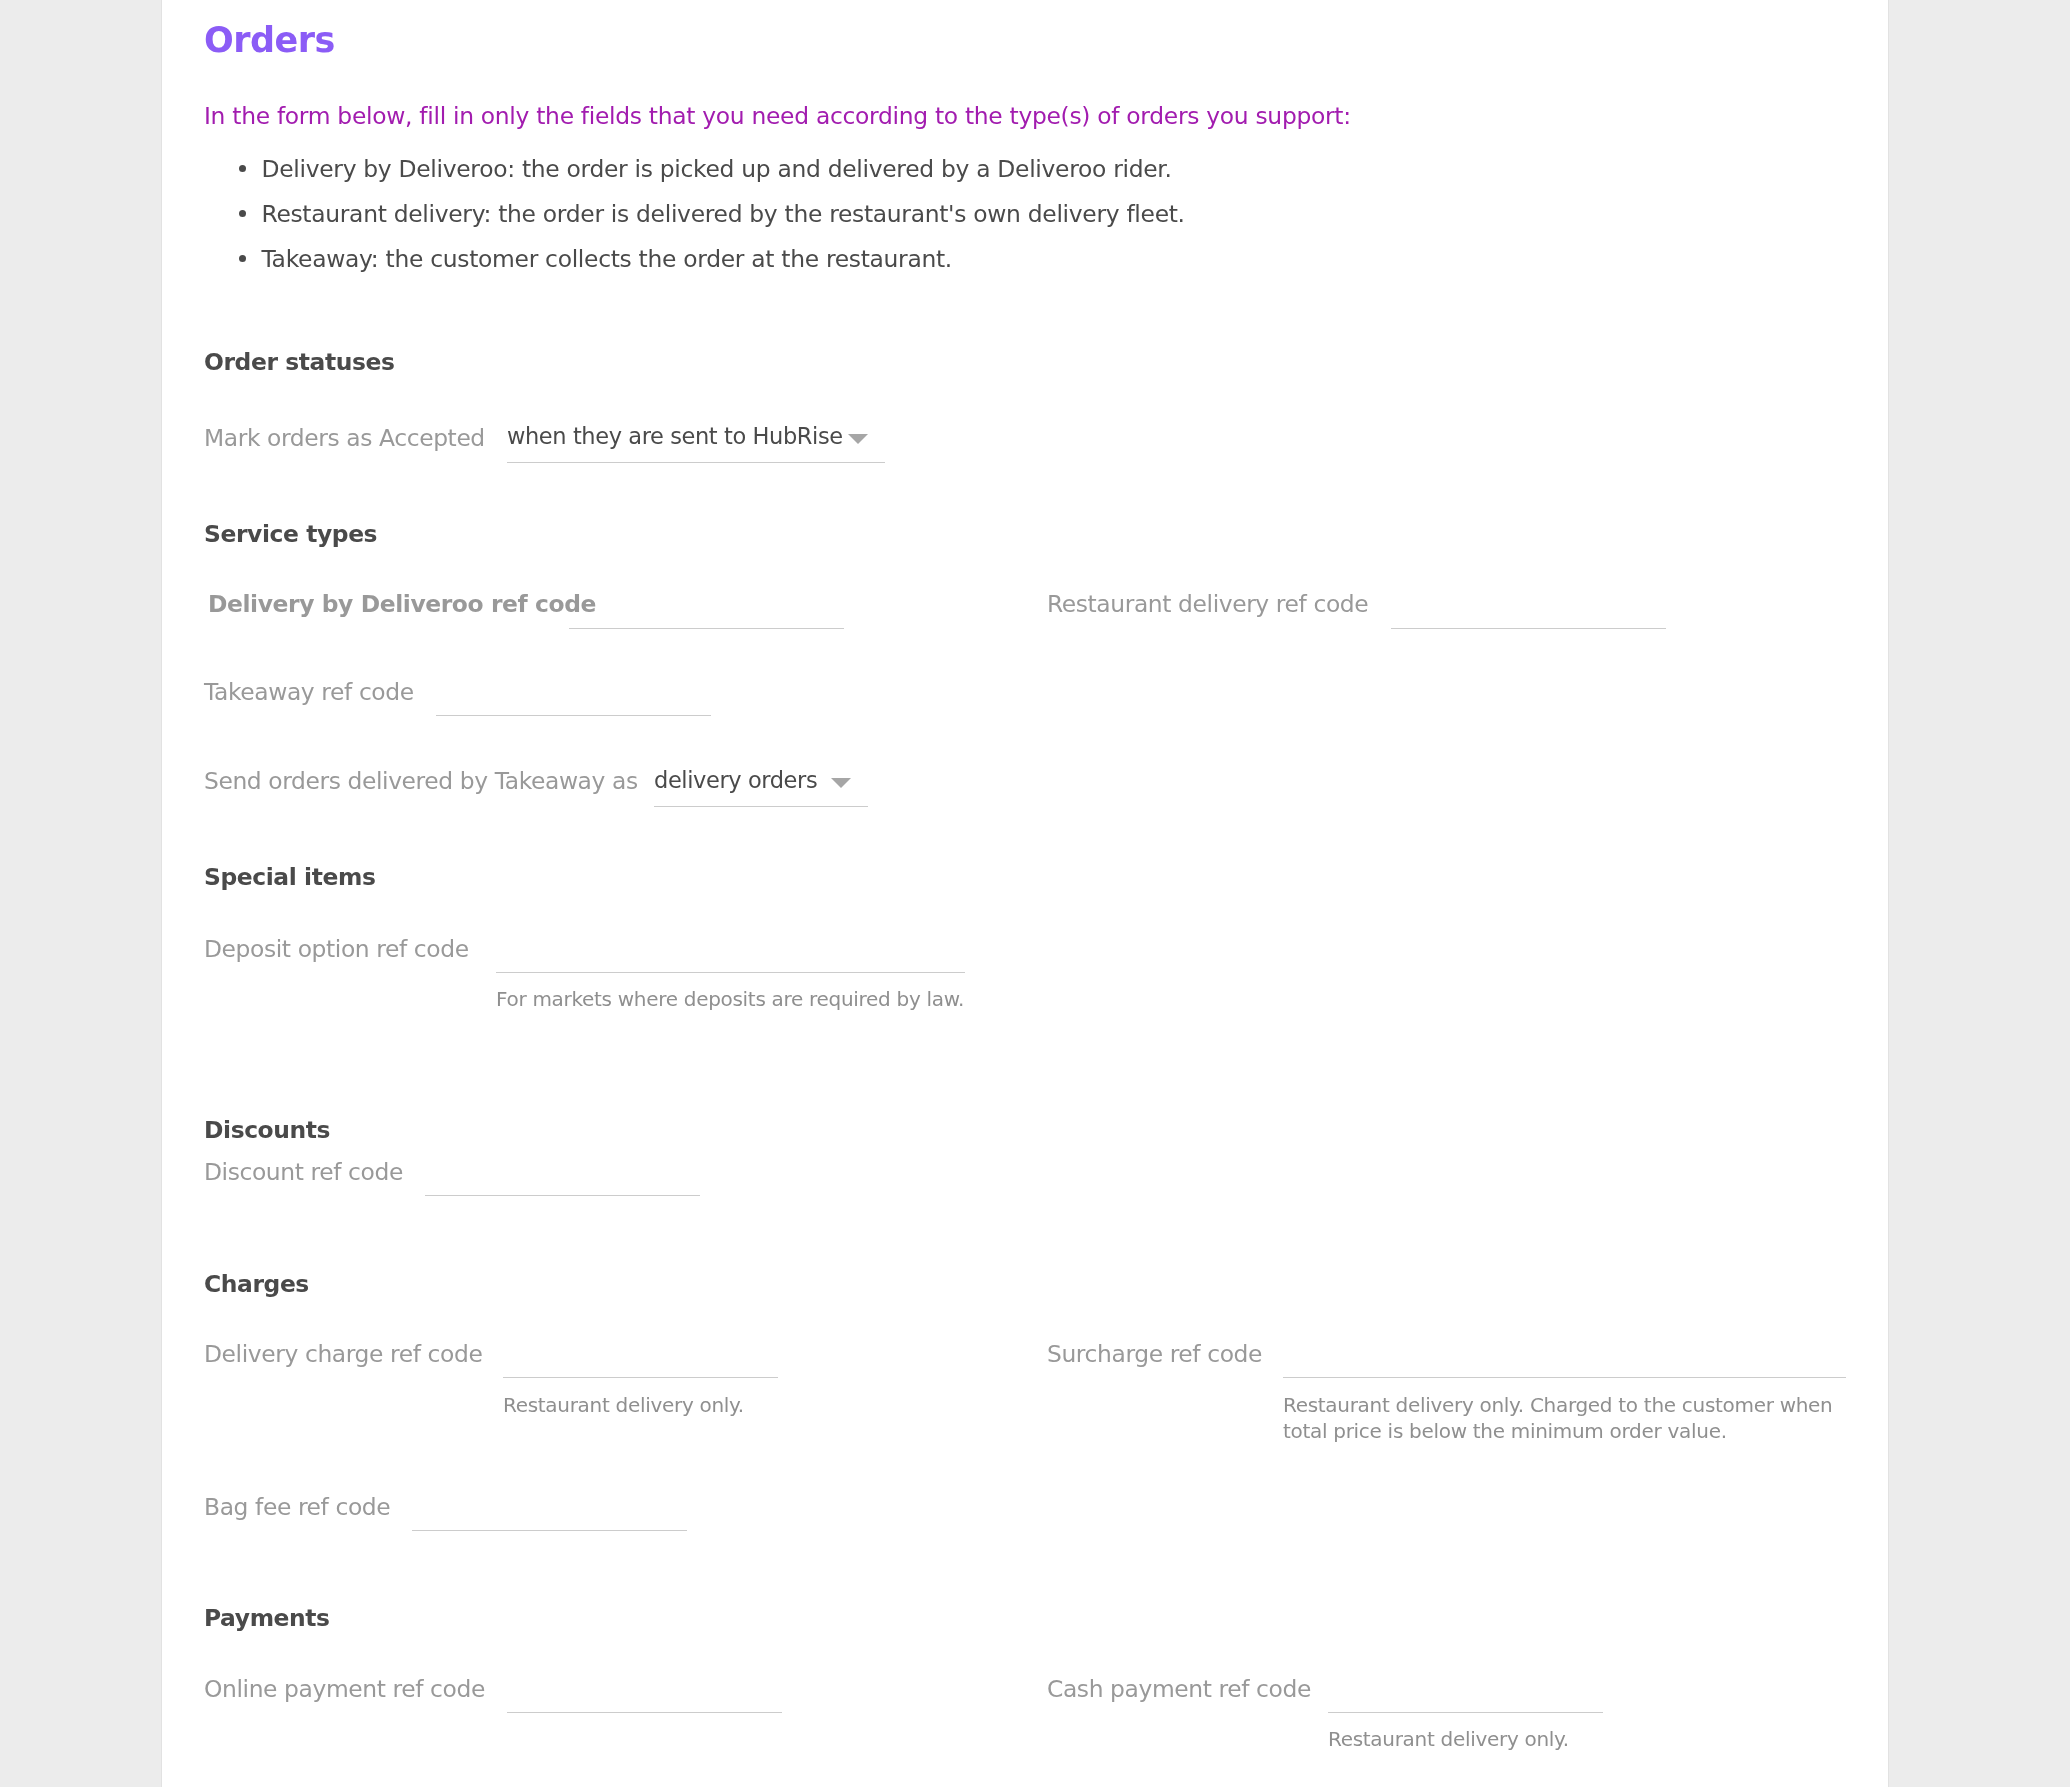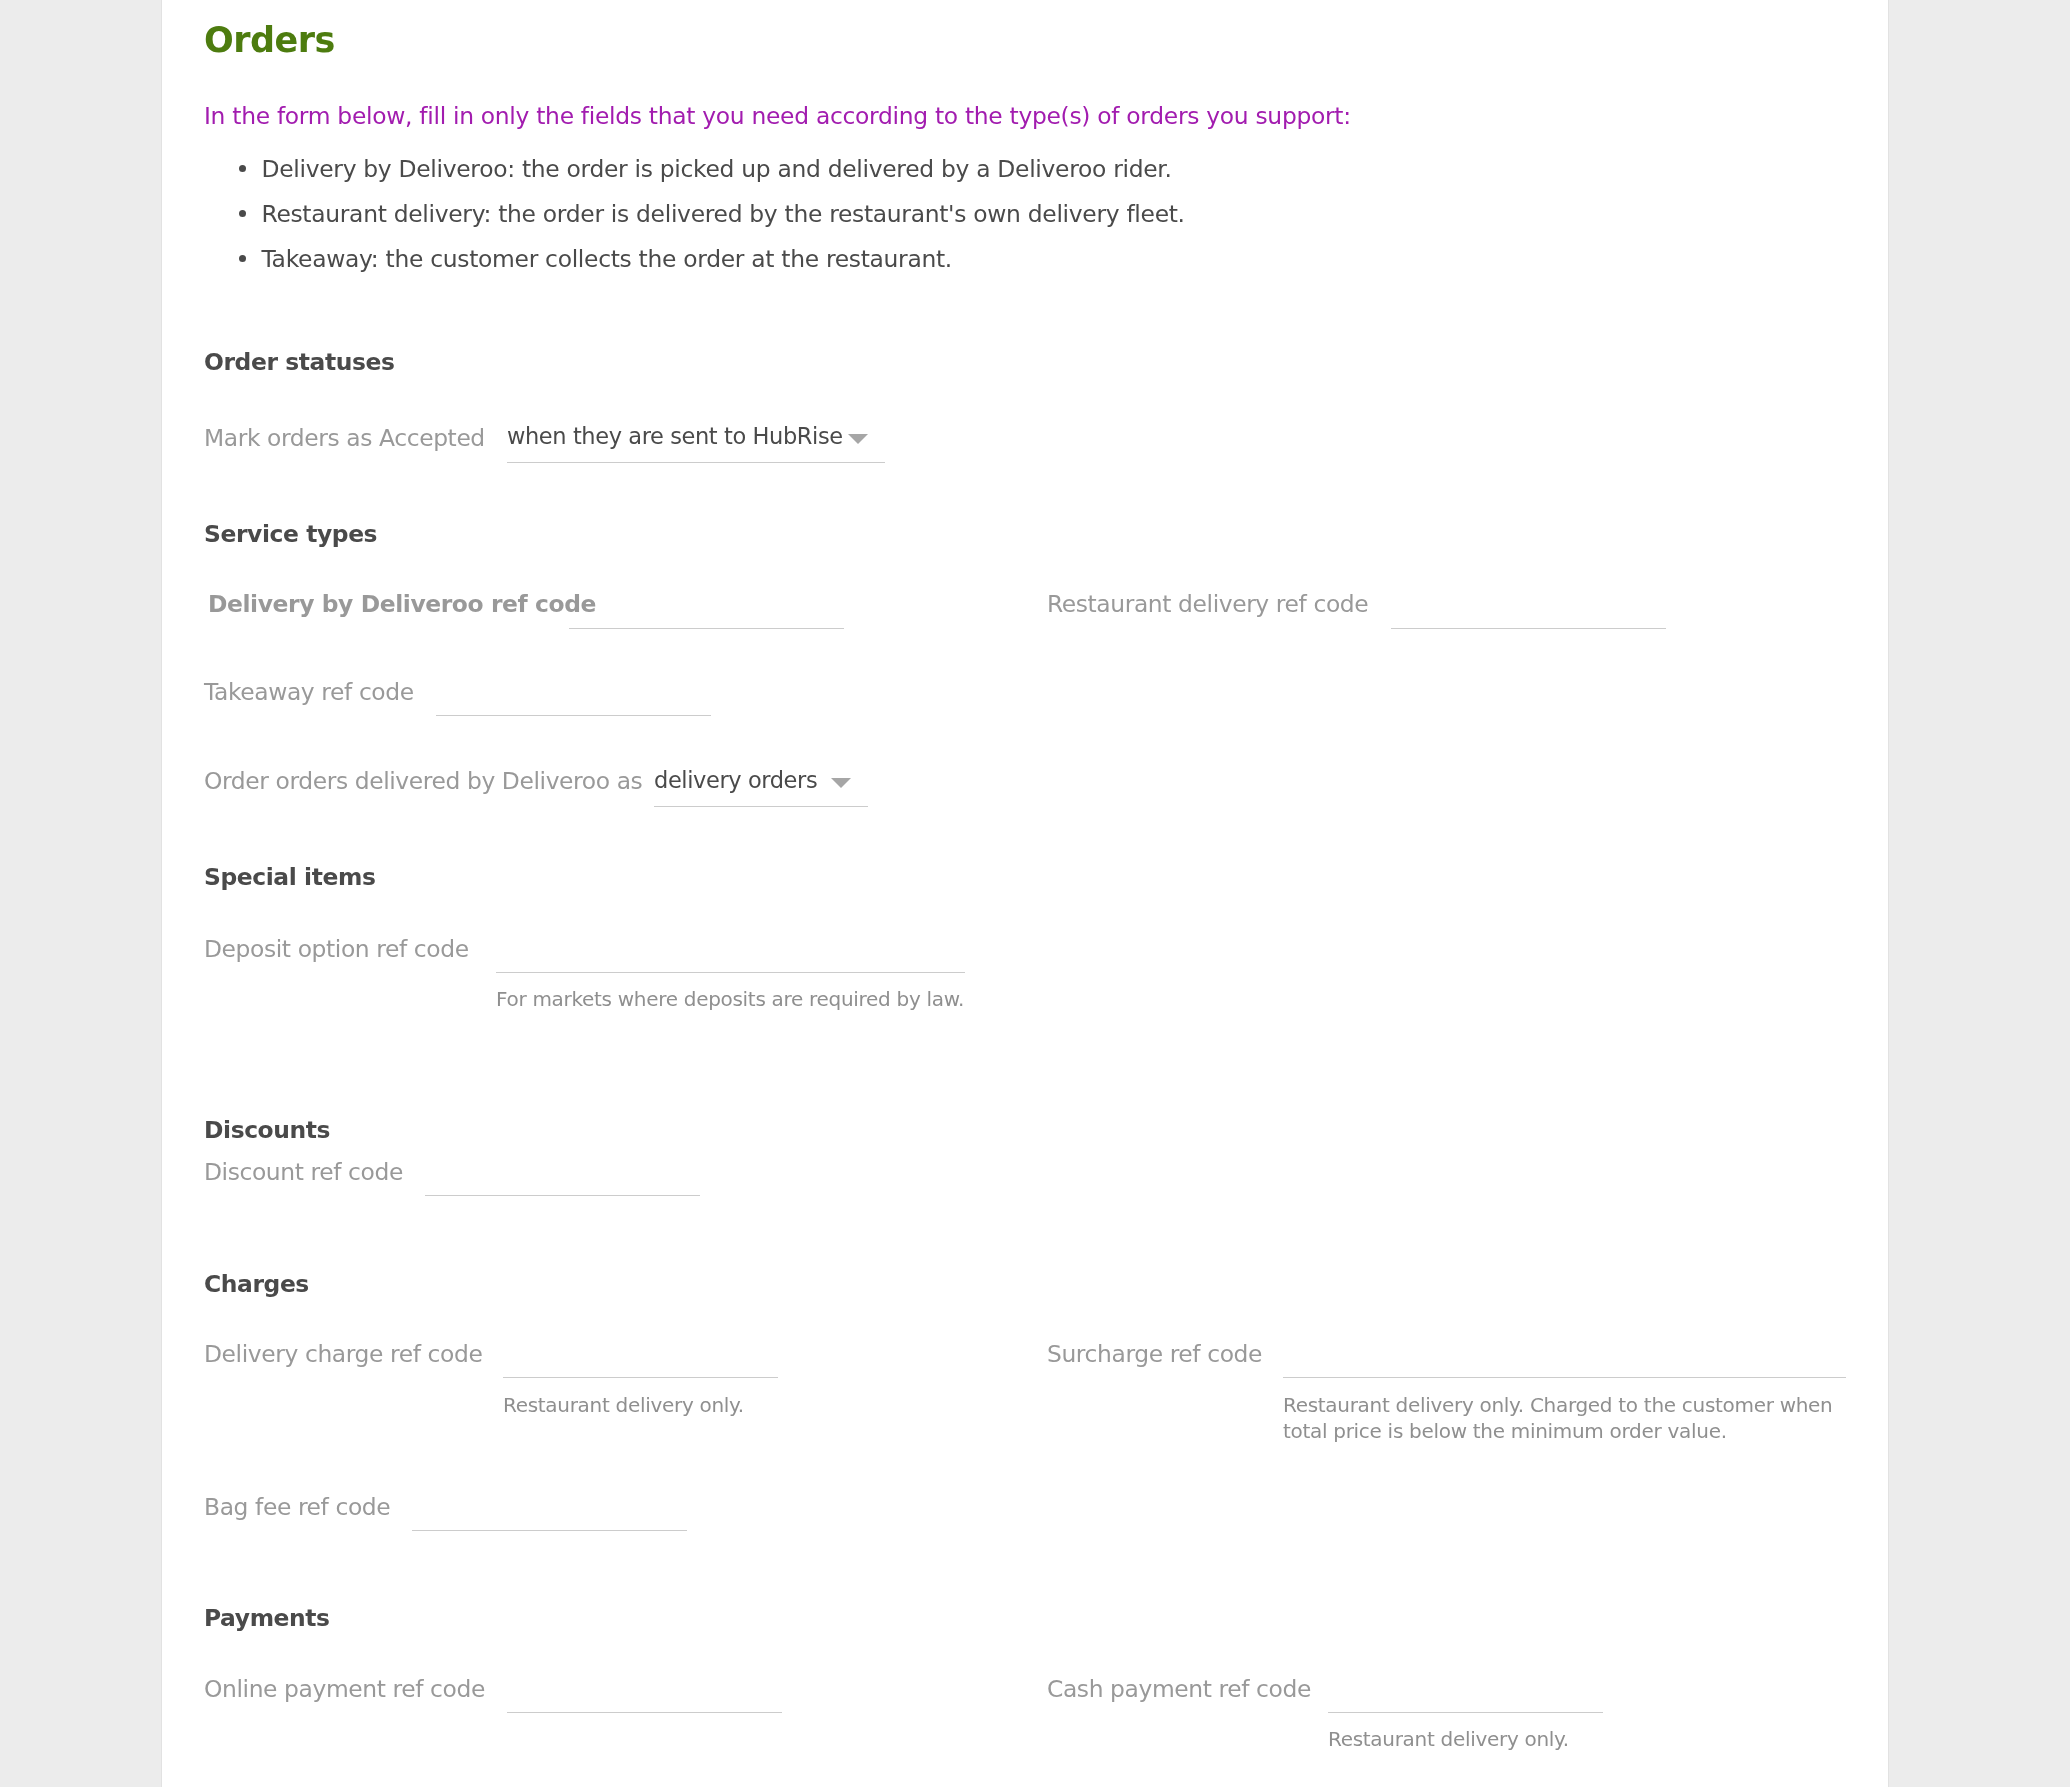--- a/index.html
+++ b/index.html
@@ -9,21 +9,21 @@
     font-family: "DejaVu Sans", "Liberation Sans", sans-serif;
     color: #4a4a4a;
   }
   .panel {
     position: absolute; left: 161px; top: 0; width: 1728px; height: 1788px;
     background: #ffffff;
     border-left: 0.9px solid #e2e2e2; border-right: 0.9px solid #e2e2e2;
     box-sizing: border-box;
   }
   .abs { position: absolute; white-space: nowrap; }
-  .title { font-size: 35px; font-weight: bold; color: #4d7c0f; letter-spacing: -0.5px; }
+  .title { font-size: 35px; font-weight: bold; color: #8b5cf6; letter-spacing: -0.5px; }
   .intro { font-size: 23.4px; color: #a21caf; letter-spacing: -0.3px; }
   .bullet { font-size: 23.4px; color: #4a4a4a; letter-spacing: -0.3px; }
   .bullet .dot {
     display: inline-block; width: 7.2px; height: 7.2px; border-radius: 50%;
     background: #4a4a4a; margin-right: 15.3px; vertical-align: middle; position: relative; top: -1.8px;
   }
   .section { font-size: 23.4px; font-weight: bold; color: #4a4a4a; letter-spacing: -0.4px; }
   .label { font-size: 23.4px; color: #999999; letter-spacing: -0.4px; }
   .input {
     position: absolute; height: 31px; border: none; border-bottom: 1.8px solid #cccccc;
@@ -71,21 +71,21 @@
 
 <div class="abs label" style="left:208px; top:590px;font-weight:bold;">Delivery by Deliveroo ref code</div>
 <input class="input" style="left: 569px; top: 598px; width: 275px;" value="">
 
 <div class="abs label" style="left:1047px; top:590px;">Restaurant delivery ref code</div>
 <input class="input" style="left: 1391px; top: 598px; width: 275px;" value="">
 
 <div class="abs label" style="left:204px; top:678px;">Takeaway ref code</div>
 <input class="input" style="left: 436px; top: 685px; width: 275px;" value="">
 
-<div class="abs label" style="left:204px; top:767px;">Order orders delivered by Deliveroo as</div>
+<div class="abs label" style="left:204px; top:767px;">Send orders delivered by Takeaway as</div>
 <div class="select" style="left:654px; top:767px; width:214px;">
   <span class="val">delivery orders</span>
   <span class="caret" style="left:177px;"></span>
 </div>
 
 <div class="abs section" style="left:204px; top:863px;">Special items</div>
 <div class="abs label" style="left:204px; top:935px;">Deposit option ref code</div>
 <input class="input" style="left: 496px; top: 942px; width: 469px;" value="">
 <div class="abs help" style="left:496px; top:986px;">For markets where deposits are required by law.</div>
 

